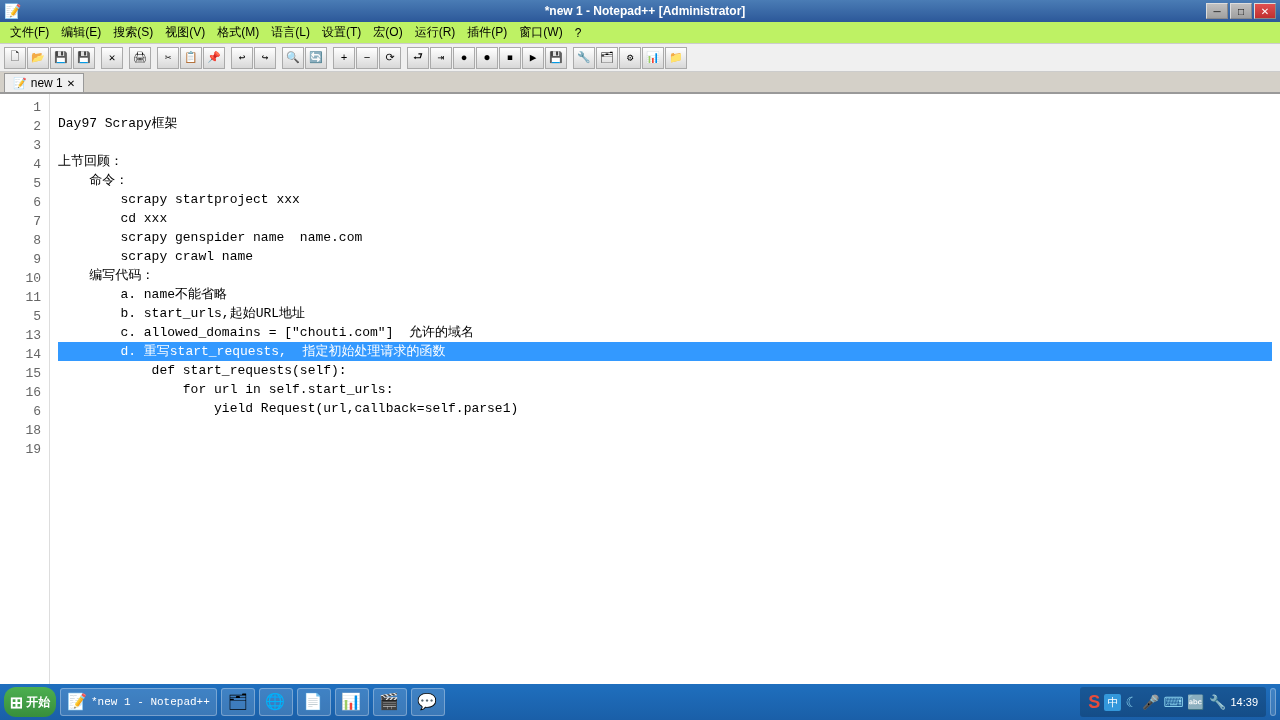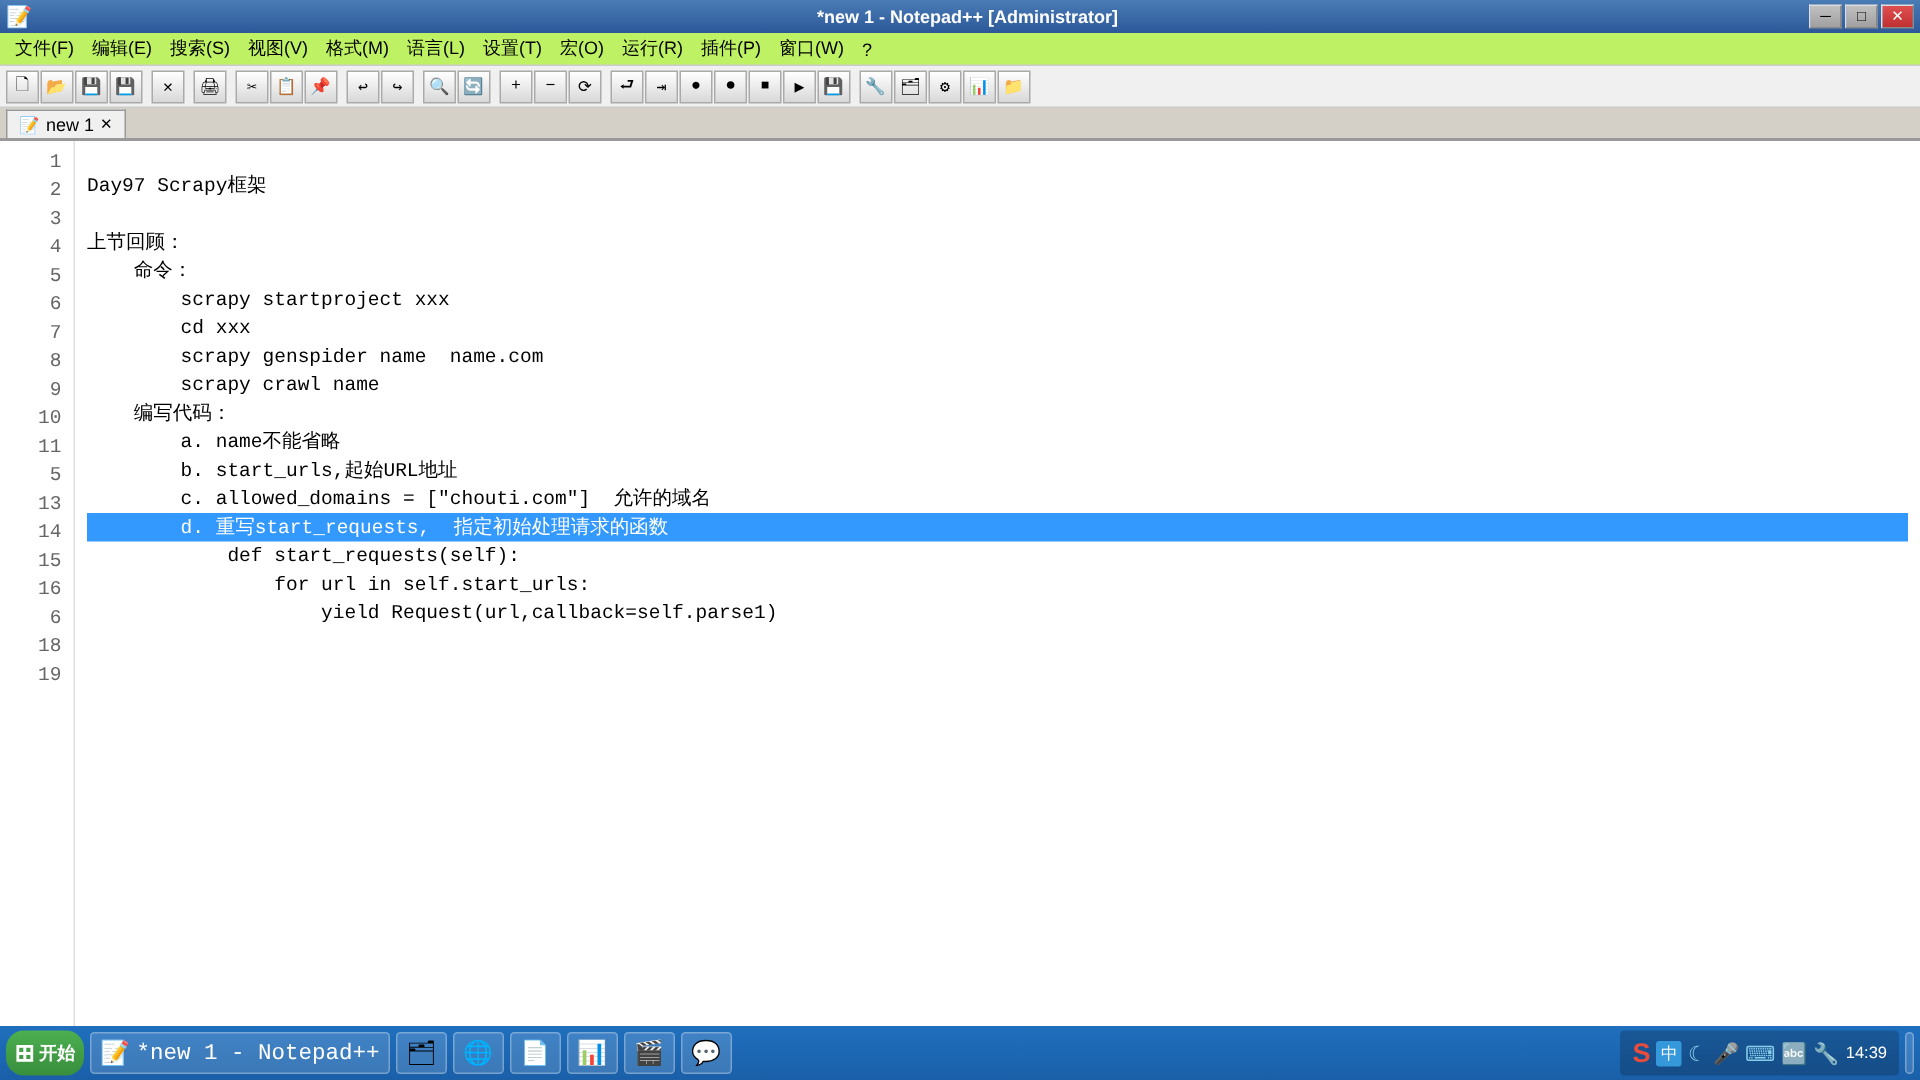--- a/index.html
+++ b/index.html
@@ -318,21 +318,21 @@
   </div>
 </div>
 
 <div class="taskbar">
   <div class="taskbar-start">
     <span style="font-size:16px;">⊞</span>
     <span>开始</span>
   </div>
   <div class="taskbar-btn">
     <div class="taskbar-icon" style="font-size:16px;">📝</div>
-    <span style="color:white;font-size:15px;margin-left:4px;">*new 1 - Notepad++</span>
+    <span style="color:white;font-size:11px;margin-left:4px;">*new 1 - Notepad++</span>
   </div>
   <div class="taskbar-btn">
     <div class="taskbar-icon" style="font-size:16px;">🗂</div>
   </div>
   <div class="taskbar-btn">
     <div class="taskbar-icon" style="font-size:16px;">🌐</div>
   </div>
   <div class="taskbar-btn">
     <div class="taskbar-icon" style="font-size:16px;">📄</div>
   </div>

